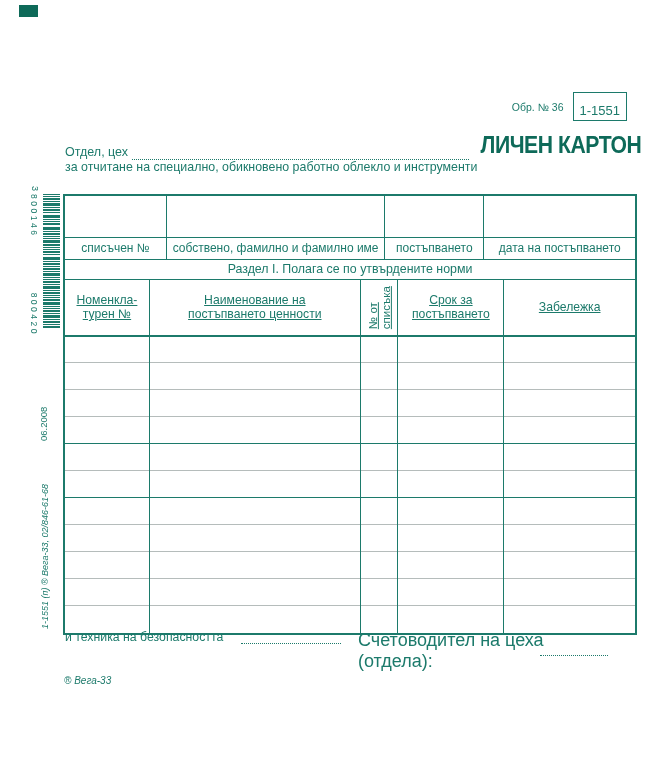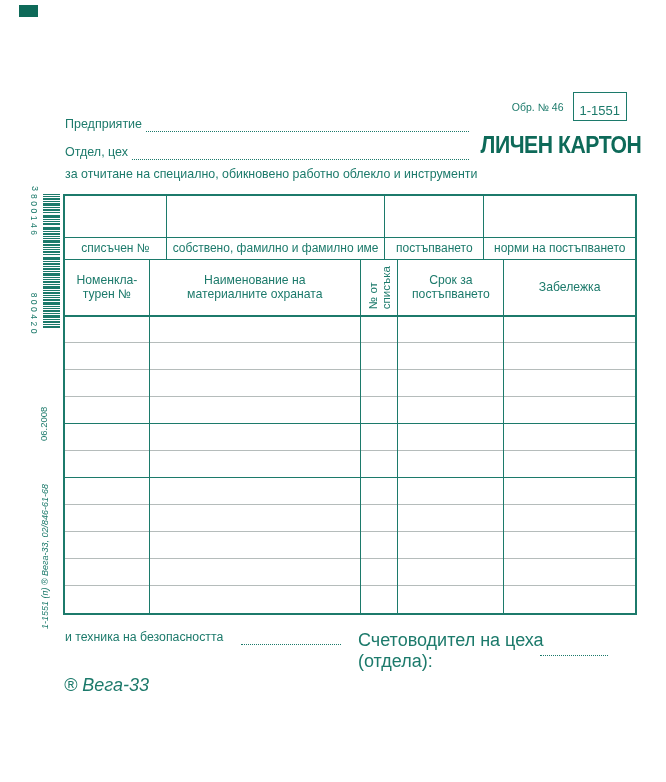--- a/index.html
+++ b/index.html
@@ -37,21 +37,21 @@
     font-size:12.5px;line-height:1.1;
   }
   .field-row .leader{
     flex:1;margin-left:4px;
     border-bottom:1.5px dotted var(--ink);
     height:13px;
   }
   .row-enterprise{top:118px;}
   .row-department{top:146px;}
   .subtitle{
-    position:absolute;left:65px;top:167px;
+    position:absolute;left:65px;top:160px;
     font-size:12.4px;
   }
   .main-title{
     position:absolute;left:474px;top:132px;width:164px;
     text-align:center;
     font-size:23px;font-weight:bold;color:var(--ink-dark);
     letter-spacing:-0.5px;white-space:nowrap;
     transform:scaleX(0.92);transform-origin:center;
   }
 
@@ -69,21 +69,21 @@
     padding:0 2px;
   }
   .top-table td:first-child, .top-table th:first-child{border-left:none;}
   .top-table .empty-r td{height:41px;}
   .top-table .label-r th{height:22px;border-top:1px solid var(--ink);margin-top:29px;}
   .section-row{
     border-top:1px solid var(--ink);
     text-align:center;font-size:12.4px;
     padding:2px 0 3px 0;
   }
-  .main-table{border-top:1px solid var(--ink);}
+  .main-table{border-top:1px solid var(--ink);text-decoration:underline;}
   .main-table th{
     border-left:1.5px solid var(--ink);
     border-bottom:2px solid var(--ink);
     font-weight:normal;font-size:12.2px;color:var(--ink);
     text-align:center;vertical-align:middle;
     height:44px;white-space:pre-line;line-height:1.2;
     padding:0 2px;position:relative;
   }
   .main-table th:first-child{border-left:none;}
   .main-table td{
@@ -127,52 +127,48 @@
     position:absolute;left:40px;top:629px;
     transform-origin:0 0;transform:rotate(-90deg);
     font-size:9px;font-style:italic;white-space:nowrap;
   }
 
   
   .footer-left{
     position:absolute;left:65px;top:630px;
     font-size:12.3px;line-height:1.24;width:300px;
   }
-  .footer-left .l2{display:flex;align-items:flex-end;}
+  .footer-left .l2{display:flex;align-items:center;}
   .dots{
     border-bottom:1.5px dotted var(--ink);
     height:12px;display:inline-block;
   }
   .footer-left .dots{width:100px;margin-left:18px;}
   .footer-right{
     position:absolute;left:358px;top:630px;width:260px;
     font-size:18px;
   }
   .footer-right .dots{width:68px;position:absolute;left:182px;top:14px;}
   .brand{
     position:absolute;left:64px;top:675px;
-    font-size:18px;font-style:italic;
+    font-size:10px;font-style:italic;
   }
 </style>
 </head>
 <body>
 
 <div class="page">
 
   <div class="corner-mark"></div>
 
   <div class="code-row">
-    <span>Обр. № 46</span>
+    <span>Обр. № 36</span>
     <span class="code-box">1-1551</span>
   </div>
 
-  <div class="field-row row-enterprise">
-    <span>Предприятие</span>
-    <span class="leader"></span>
-  </div>
 
   <div class="main-title">ЛИЧЕН КАРТОН</div>
 
   <div class="field-row row-department">
     <span>Отдел, цех</span>
     <span class="leader"></span>
   </div>
 
   <div class="subtitle">за отчитане на специално, обикновено работно облекло и инструменти</div>
 
@@ -189,40 +185,41 @@
           <tr class="empty-r">
         <td></td>
         <td></td>
         <td></td>
         <td></td>
       </tr>
       <tr class="label-r">
         <th>списъчен №</th>
         <th>собствено, фамилно и фамилно име</th>
         <th>постъпването</th>
-        <th>норми на постъпването</th>
+        <th>дата на постъпването</th>
       </tr>
     </tbody>
       </table>
 
+    <div class="section-row">Раздел I. Полага се по утвърдените норми</div>
 
     <table class="main-table">
       <colgroup>
         <col style="width:14.8%">
           <col style="width:37%">
           <col style="width:6.6%">
           <col style="width:18.6%">
           <col style="width:23%">
       </colgroup>
       <thead>
         <tr>
           <th>Номенкла-
 турен №</th>
           <th>Наименование на
-материалните охраната</th>
+постъпването ценности</th>
           <th>
             <span class="vert-head"><span class="vert">№ от
 списъка</span></span>
           </th>
           <th>Срок за
 постъпването</th>
           <th>Забележка</th>
         </tr>
       </thead>
       <tbody id="items-body">

